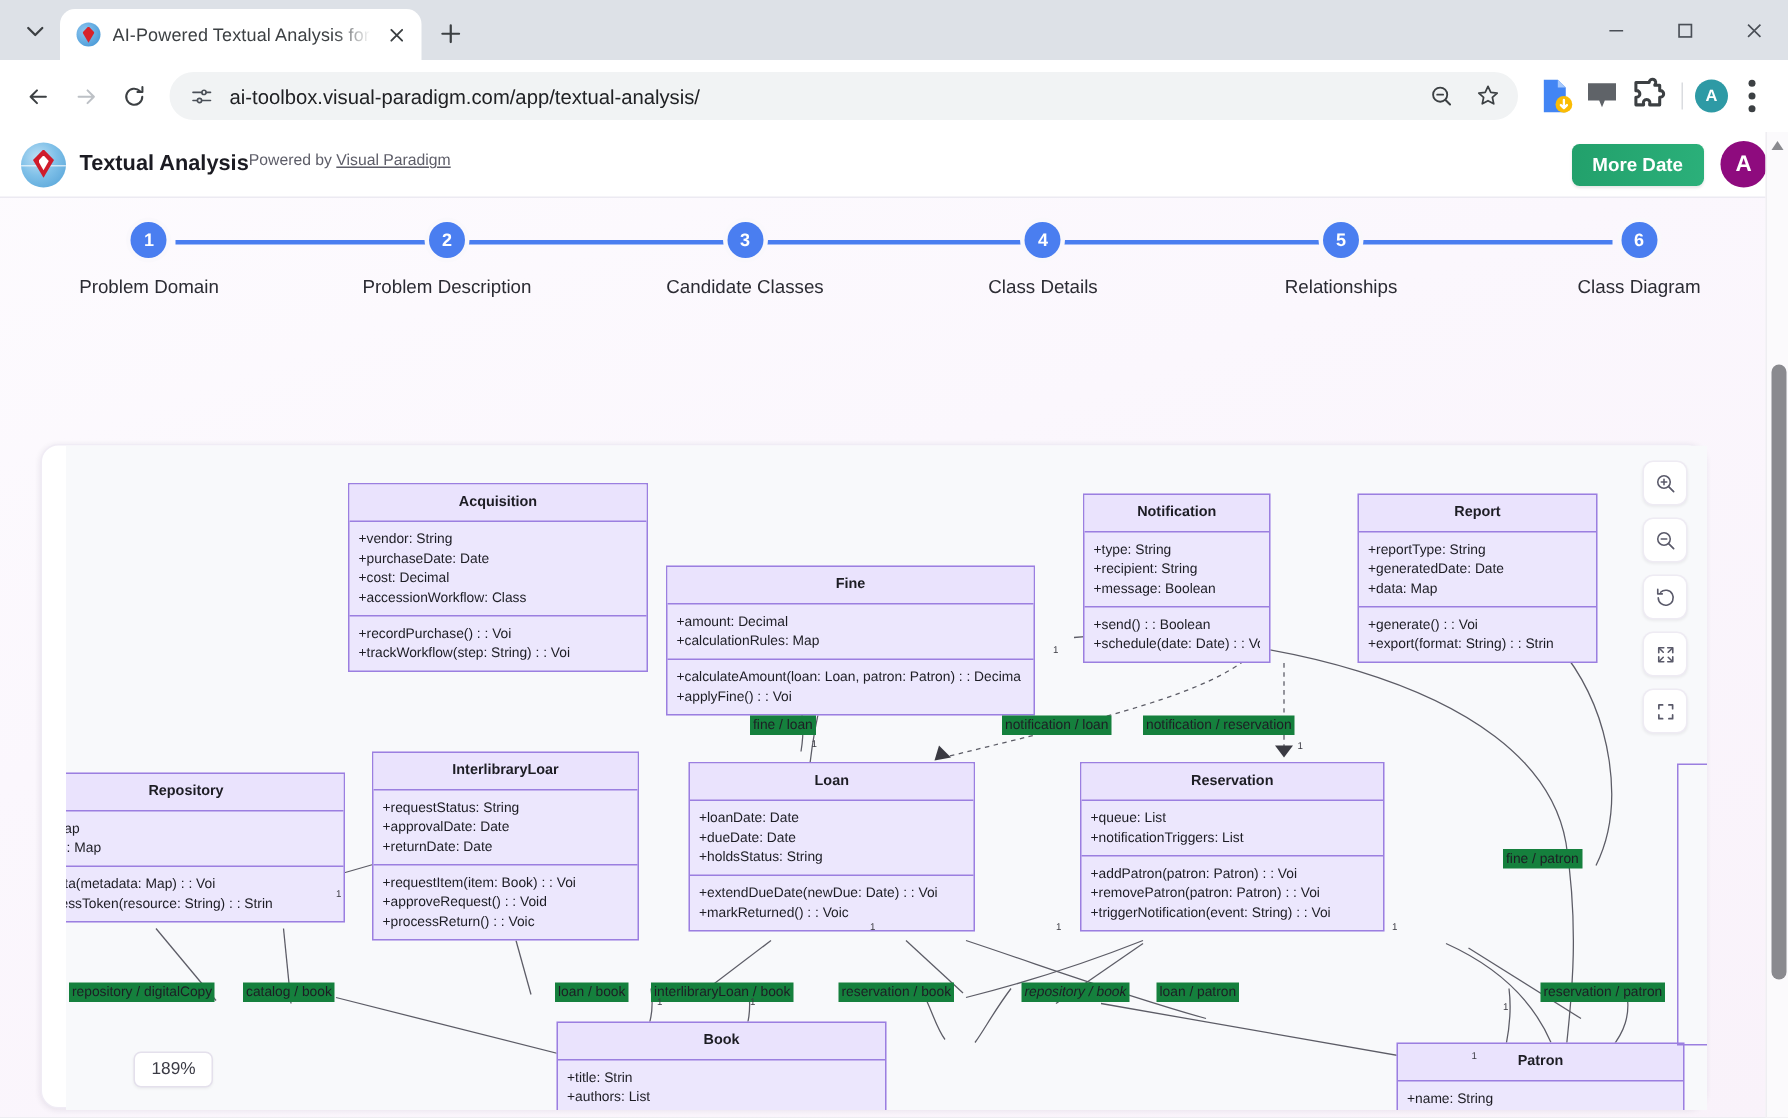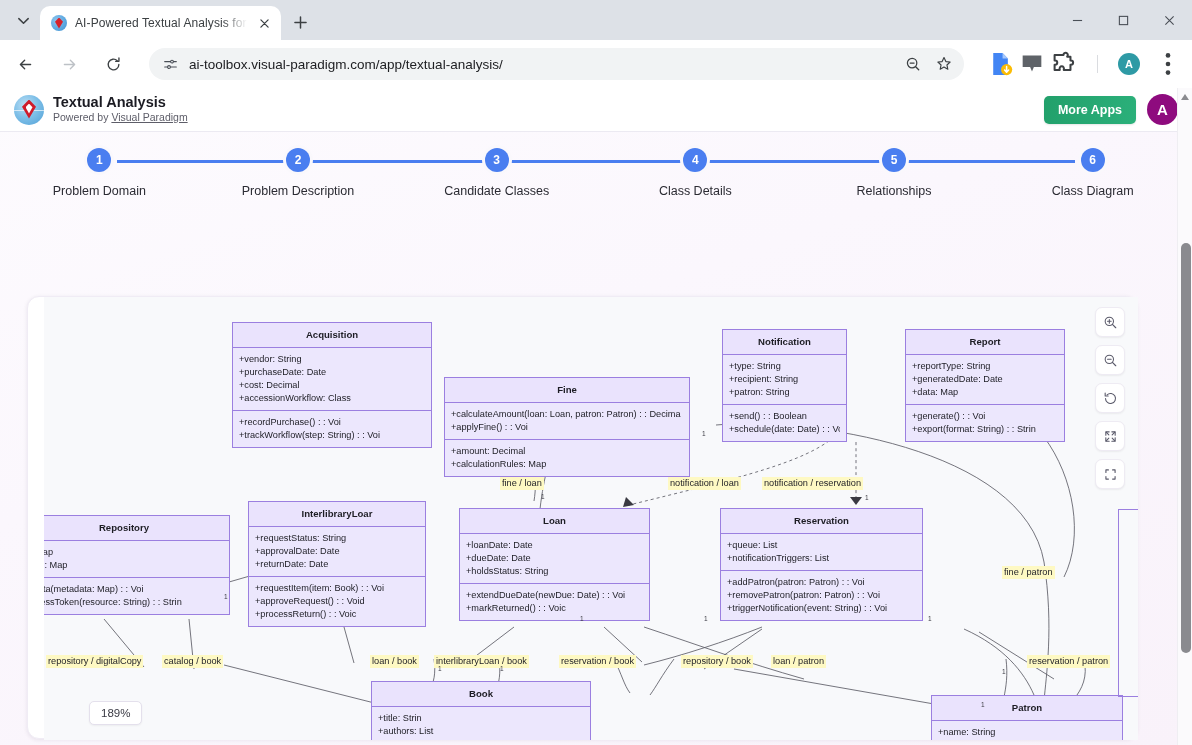--- a/index.html
+++ b/index.html
@@ -52,21 +52,21 @@
     align-items:center; justify-content:center; border-radius:50%;
   }
   .newtab svg{ width:13px;height:13px; }
 
   .wincontrols { position:absolute; right:0; top:0; display:flex; height:40px; }
   .wc { width:46px; height:40px; display:flex; align-items:center; justify-content:center; }
   .wc svg{ width:11px; height:11px; }
 
   .toolbar {
     height:48px; background:#ffffff; display:flex; align-items:center;
-    padding:0 10px; gap:14px;
+    padding:0 10px; gap:2px;
   }
   .navbtn { width:30px;height:30px; display:flex;align-items:center;justify-content:center;border-radius:50%; }
   .navbtn svg{ width:17px;height:17px; }
   .navbtn.disabled svg { stroke:#bdc1c6; }
   .omnibox {
     flex:1; height:32px; background:#f1f3f4; border-radius:16px;
     display:flex; align-items:center; padding:0 6px 0 12px; margin:0 7px;
     position:relative;
   }
   .omni-icon { width:19px;height:19px; display:flex;align-items:center;justify-content:center; flex:0 0 19px;}
@@ -106,21 +106,21 @@
     content:""; position:absolute; left:0; top:50%; width:100%; height:1px; background:rgba(255,255,255,.65);
   }
   .brand-logo::after{
     content:""; position:absolute; left:8px; top:5px; width:14px; height:19px;
     background:#cf1b2b; clip-path:polygon(50% 0%, 100% 38%, 50% 100%, 0% 38%);
   }
   .brand-logo .inner-d{
     position:absolute; left:11.5px; top:9px; width:7px; height:10px; background:#fff;
     clip-path:polygon(50% 0%, 100% 38%, 50% 100%, 0% 38%); z-index:2;
   }
-  .brand-txt{ display:flex; flex-direction:column; justify-content:center; }
+  .brand-txt{ display:flex; flex-direction:row; justify-content:center; }
   .brand-title{ font-size:14.5px; font-weight:700; color:#1b1b22; line-height:1.15; }
   .brand-sub{ font-size:10.5px; color:#5d5d68; line-height:1.3; }
   .brand-sub a{ color:#5d5d68; text-decoration:underline; }
   .hdr-right{ margin-left:auto; display:flex; align-items:center; gap:11px; }
   .more-apps{
     background:linear-gradient(100deg,#22a06b,#2bb07a); color:#fff; border:none;
     font-size:12.5px; font-weight:600; padding:7px 14px; border-radius:5px;
     font-family:inherit; cursor:pointer; box-shadow:0 1px 2px rgba(0,0,0,.10);
   }
   .avatar-app{
@@ -167,21 +167,21 @@
   .uml .u-name{
     text-align:center; font-weight:700; padding:5px 4px; font-size:9.6px;
     border-bottom:1.3px solid #9b7fe0; background:#eae3fd; white-space:nowrap; overflow:hidden;
   }
   .uml .u-sec{ padding:5px 6px; overflow:hidden; }
   .uml .u-sec + .u-sec{ border-top:1.3px solid #9b7fe0; }
   .uml .u-sec div{ white-space:nowrap; overflow:hidden; text-overflow:clip; }
 
   
   .rel-lbl{
-    position:absolute; font-size:9.2px; color:#1d1d24; background:#fef9c3;
+    position:absolute; font-size:9.2px; color:#1d1d24; background:#15803d;
     padding:0 2px; white-space:nowrap; line-height:1.4;
   }
   .mult{ position:absolute; font-size:6.5px; color:#3a3a42; }
 
   .edges{ position:absolute; left:0; top:0; width:1094px; height:443px; pointer-events:none; }
 
   
   .zoom-badge{
     position:absolute; left:45px; top:404px; background:#fff; border:1px solid #e4e0ec;
     border-radius:5px; font-size:11.5px; color:#3a3a44; padding:5px 11px;
@@ -334,21 +334,21 @@
 
     <div class="app-header">
       <span class="brand-logo">
           <span class="inner-d"></span>
         </span>
       <span class="brand-txt">
         <span class="brand-title">Textual Analysis</span>
         <span class="brand-sub"><span>Powered by </span><a href="#">Visual Paradigm</a></span>
       </span>
       <span class="hdr-right">
-        <button class="more-apps">More Apps</button>
+        <button class="more-apps">More Date</button>
         <span class="avatar-app">A</span>
       </span>
     </div>
 
     <div class="stepper">
       <div class="step-track"></div>
       <div class="steps">
         <div class="step">
           <span class="step-dot">1</span>
           <span class="step-label">Problem Domain</span>
@@ -441,35 +441,35 @@
               </div>
               <div class="u-sec">
                 <div>+recordPurchase() : : Voi</div>
                 <div>+trackWorkflow(step: String) : : Voi</div>
               </div>
             </div>
 
             <div class="uml" style="left:400px; top:32px; width:246px;margin-top:48px;">
               <div class="u-name">Fine</div>
               <div class="u-sec">
+                <div>+amount: Decimal</div>
+                <div>+calculationRules: Map</div>
+              </div>
+              <div class="u-sec">
                 <div>+calculateAmount(loan: Loan, patron: Patron) : : Decima</div>
                 <div>+applyFine() : : Voi</div>
               </div>
-              <div class="u-sec">
-                <div>+amount: Decimal</div>
-                <div>+calculationRules: Map</div>
-              </div>
             </div>
 
             <div class="uml" style="left:678px; top:32px; width:125px;">
               <div class="u-name">Notification</div>
               <div class="u-sec">
                 <div>+type: String</div>
                 <div>+recipient: String</div>
-                <div>+patron: String</div>
+                <div>+message: Boolean</div>
               </div>
               <div class="u-sec">
                 <div>+send() : : Boolean</div>
                 <div>+schedule(date: Date) : : Voi</div>
               </div>
             </div>
 
             <div class="uml" style="left:861px; top:32px; width:160px;">
               <div class="u-name">Report</div>
               <div class="u-sec">
@@ -554,21 +554,21 @@
 
             <div class="rel-lbl" style="left:456px; top:180px;">fine / loan</div>
             <div class="rel-lbl" style="left:576px; top:180px;margin-left:48px;">notification / loan</div>
             <div class="rel-lbl" style="left:718px; top:180px;">notification / reservation</div>
             <div class="rel-lbl" style="left:958px; top:269px;">fine / patron</div>
             <div class="rel-lbl" style="left:2px;   top:358px;">repository / digitalCopy</div>
             <div class="rel-lbl" style="left:118px; top:358px;">catalog / book</div>
             <div class="rel-lbl" style="left:326px; top:358px;">loan / book</div>
             <div class="rel-lbl" style="left:390px; top:358px;">interlibraryLoan / book</div>
             <div class="rel-lbl" style="left:515px; top:358px;">reservation / book</div>
-            <div class="rel-lbl" style="left:637px; top:358px;">repository / book</div>
+            <div class="rel-lbl" style="left:637px; top:358px;font-style:italic;">repository / book</div>
             <div class="rel-lbl" style="left:727px; top:358px;">loan / patron</div>
             <div class="rel-lbl" style="left:983px; top:358px;">reservation / patron</div>
 
             <div class="mult" style="left:658px; top:133px;">1</div>
             <div class="mult" style="left:497px; top:196px;">1</div>
             <div class="mult" style="left:821px; top:197px;">1</div>
             <div class="mult" style="left:180px; top:296px;">1</div>
             <div class="mult" style="left:536px; top:318px;">1</div>
             <div class="mult" style="left:660px; top:318px;">1</div>
             <div class="mult" style="left:884px; top:318px;">1</div>

